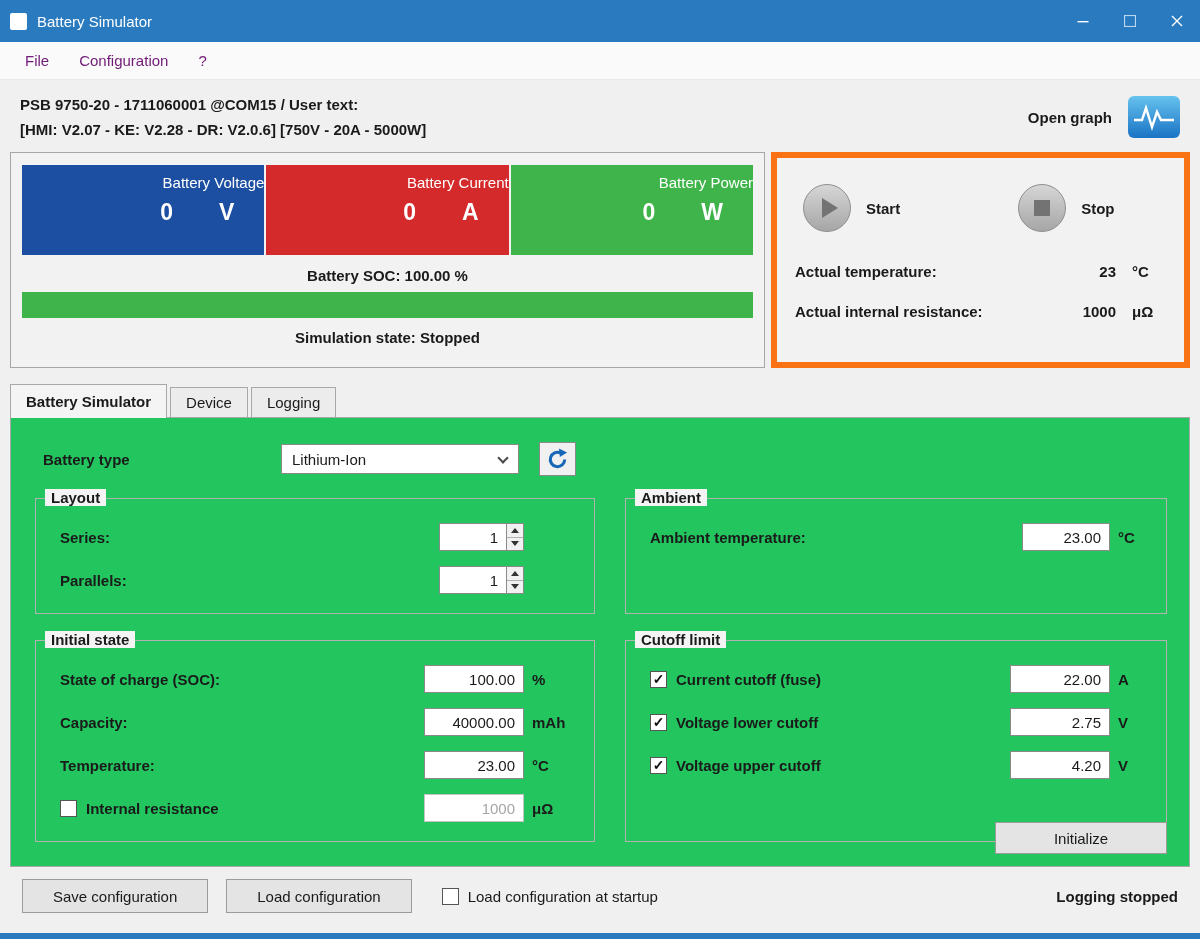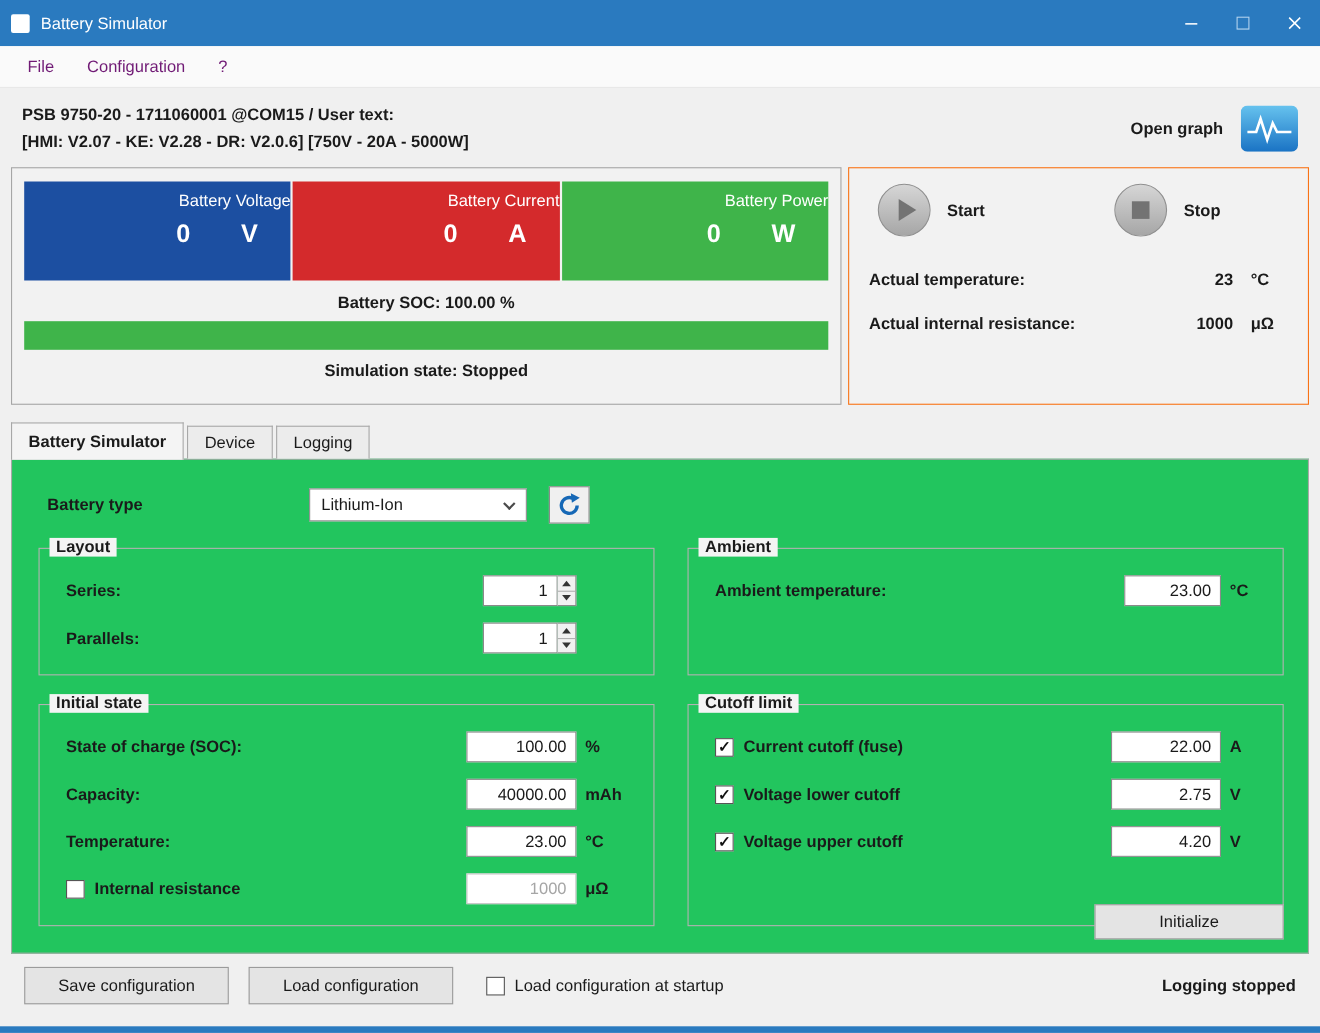--- a/index.html
+++ b/index.html
@@ -32,42 +32,42 @@
   .meters { display:flex; gap:2px; }
   .meter { flex:1; height:90px; color:#fff; }
   .meter-label { text-align:right; margin-top:9px; font-size:15px; }
   .meter-value { display:flex; justify-content:flex-end; gap:46px; padding-right:30px; margin-top:8px;
                  font-size:23px; font-weight:700; }
   .soc-label { text-align:center; margin-top:12px; font-weight:600; }
   .progress-track { margin-top:8px; height:26px; background:#e3e3e3; }
   .progress-fill { height:100%; }
   .sim-state { text-align:center; margin-top:11px; font-weight:700; }
 
-  .status-right { flex:1; border:1px solid #f97316; padding:4px 18px; background:#f2f2f2; }
+  .status-right { flex:1; border:6px solid #f97316; padding:16px 18px; background:#f2f2f2; }
   .controls-row { display:flex; gap:118px; padding:10px 0 8px 8px; align-items:center; }
   .ctl { display:flex; align-items:center; gap:15px; }
   .circle-btn { width:48px; height:48px; border-radius:50%; border:1px solid #8f8f8f;
                 background:linear-gradient(#d6d6d6,#a6a6a6); display:flex; align-items:center; justify-content:center; }
   .play-glyph { width:0; height:0; border-left:16px solid #737373; border-top:10px solid transparent; border-bottom:10px solid transparent; margin-left:5px; }
   .stop-glyph { width:16px; height:16px; background:#737373; }
   .ctl-label { font-weight:600; }
   .readout { display:flex; align-items:center; margin-top:23px; font-weight:600; }
   .readout-value { margin-left:auto; }
   .readout-unit { width:34px; margin-left:16px; }
 
   
   .tabstrip { margin:16px 10px 0; display:flex; align-items:flex-end; position:relative; z-index:2; }
   .tab { padding:6px 15px; background:#ececec; border:1px solid #a8a8a8; border-bottom:none; margin-right:3px; }
   .tab.active { background:#f4f4f4; font-weight:700; padding:8px 15px; margin-bottom:-1px; }
   .tabpanel { margin:0 10px; border:1px solid #a8a8a8; background:#22c55e; height:450px; padding:18px 22px 0; position:relative; z-index:1; }
 
   
   .bt-row { display:flex; align-items:center; margin:6px 0 22px 10px; }
   .bt-label { width:238px; font-weight:600; }
-  .combo { width:198px; height:30px; background:#fff; border:1px solid #8a8a8a; display:flex; align-items:center; padding:0 26px 0 10px; position:relative; }
+  .combo { width:238px; height:30px; background:#fff; border:1px solid #8a8a8a; display:flex; align-items:center; padding:0 26px 0 10px; position:relative; }
   .combo-chevron { position:absolute; right:11px; top:9px; width:8px; height:8px; border-right:2px solid #4a4a4a; border-bottom:2px solid #4a4a4a; transform:rotate(45deg); }
   .refresh-btn { width:37px; height:34px; margin-left:20px; border:1px solid #8a8a8a; background:#f0f0f0; display:flex; align-items:center; justify-content:center; }
 
   
   .groups-row { display:flex; gap:30px; margin-left:2px; }
   .groups-row + .groups-row { margin-top:26px; }
   .group { border:1px solid #b2b2b2; position:relative; padding:18px 14px 4px; }
   .group-left { width:560px; }
   .group-right { flex:1; }
   .group-title { position:absolute; top:-10px; left:9px; background:#f4f4f4; padding:0 6px; font-weight:600; }

